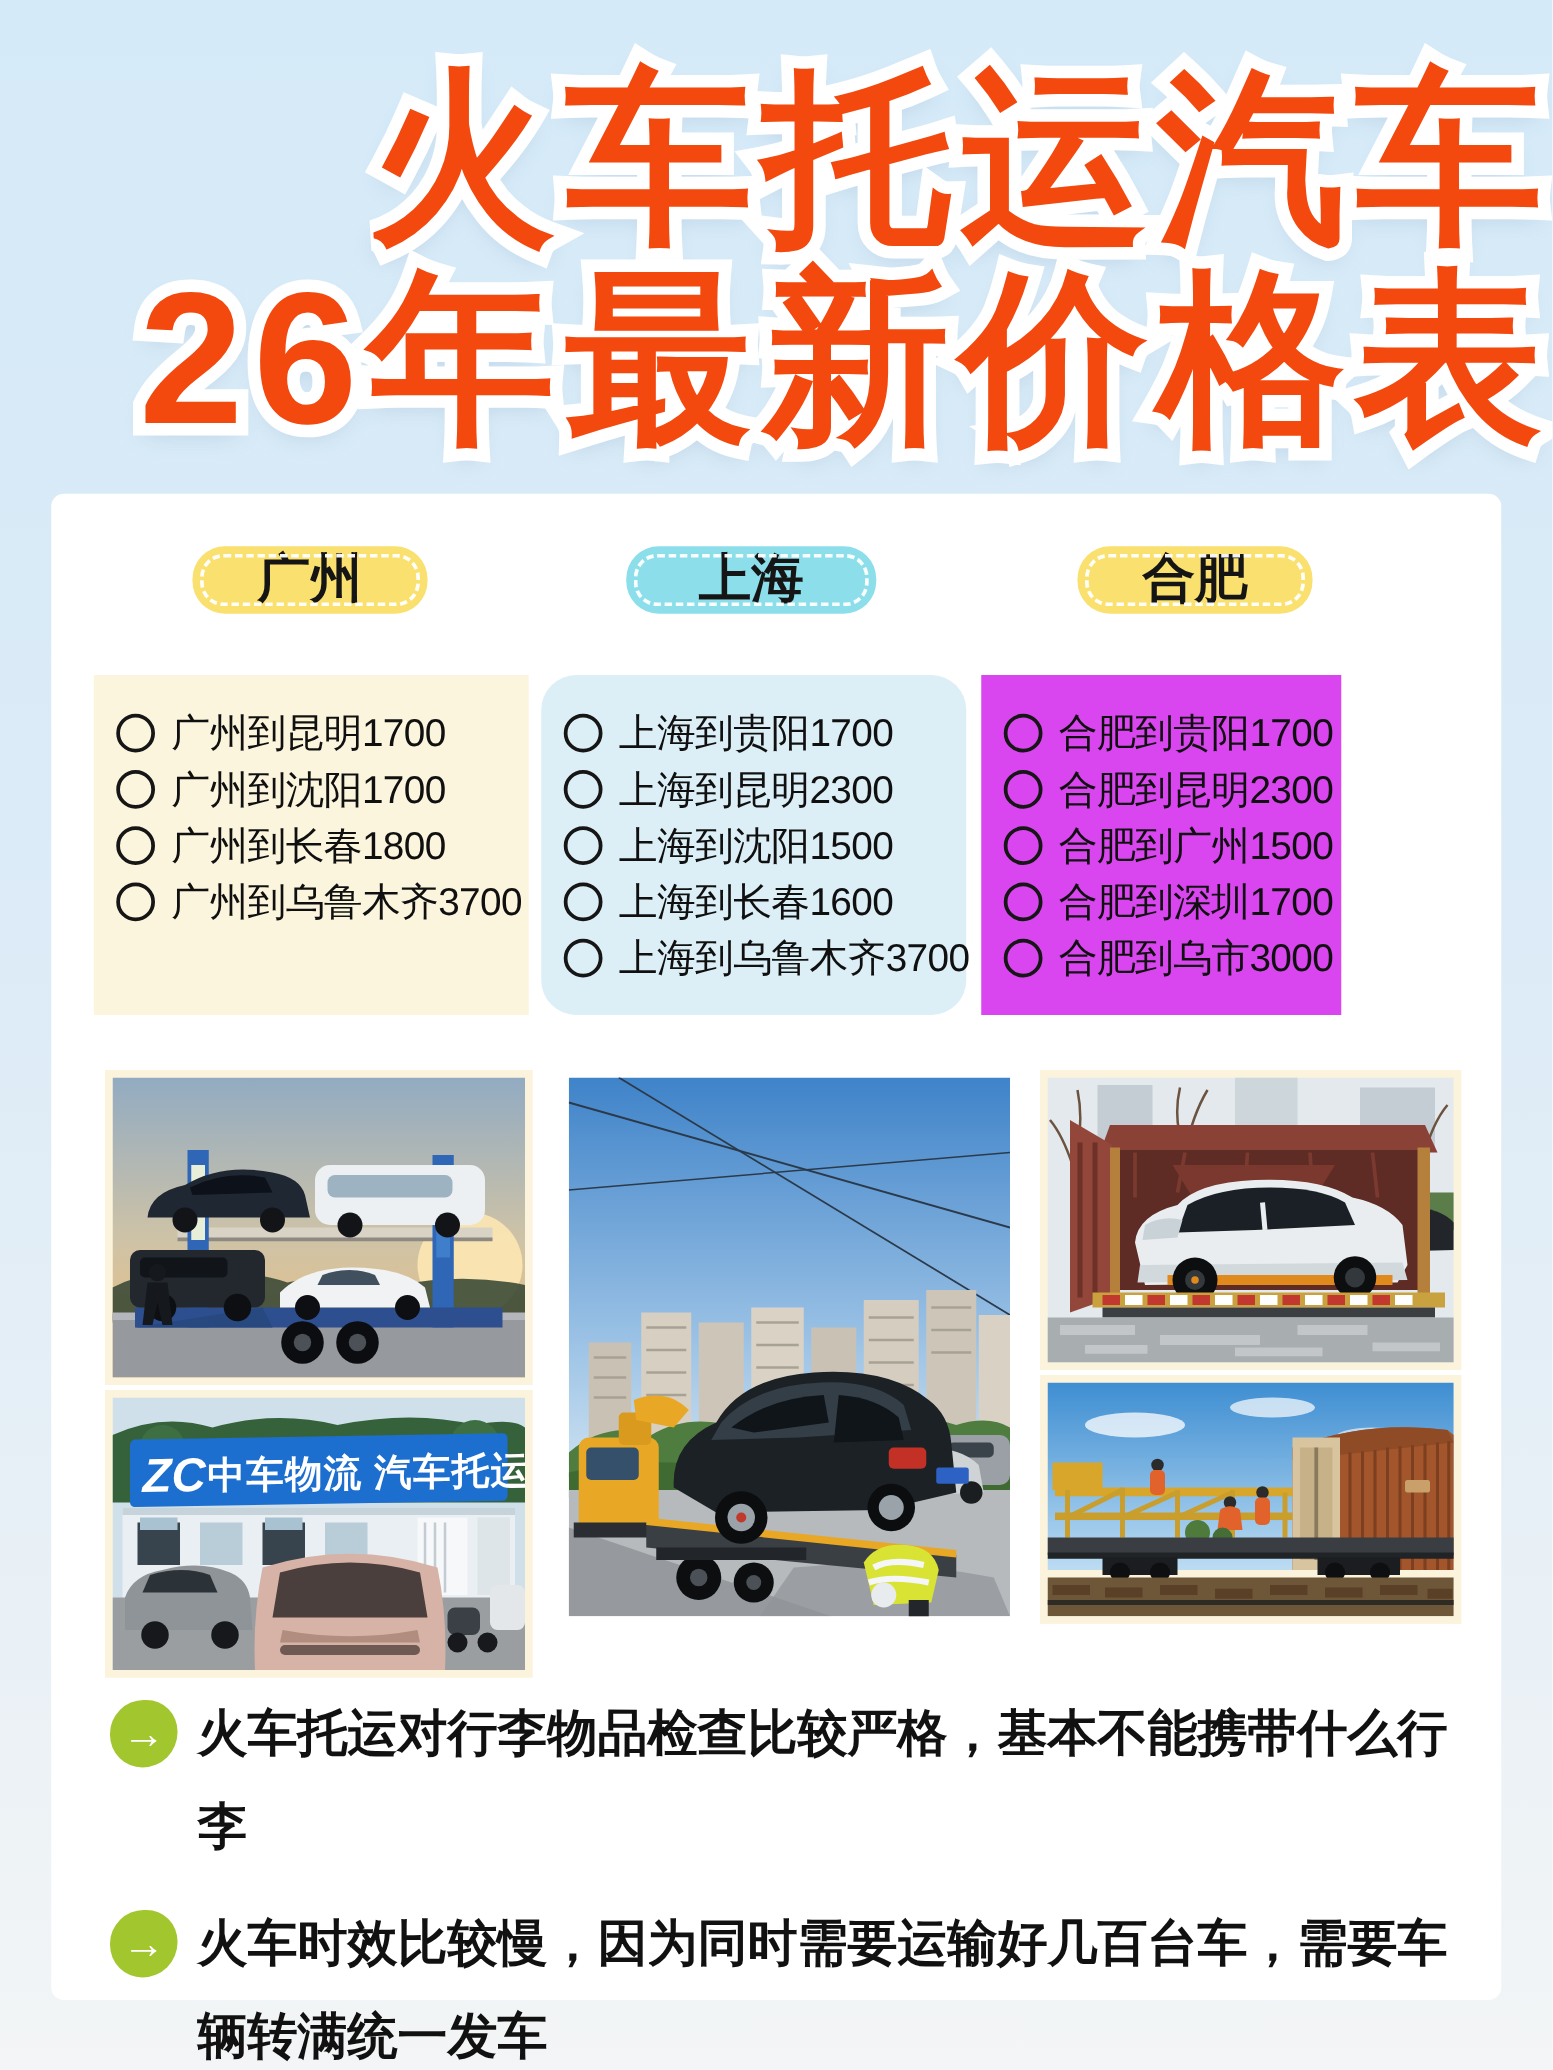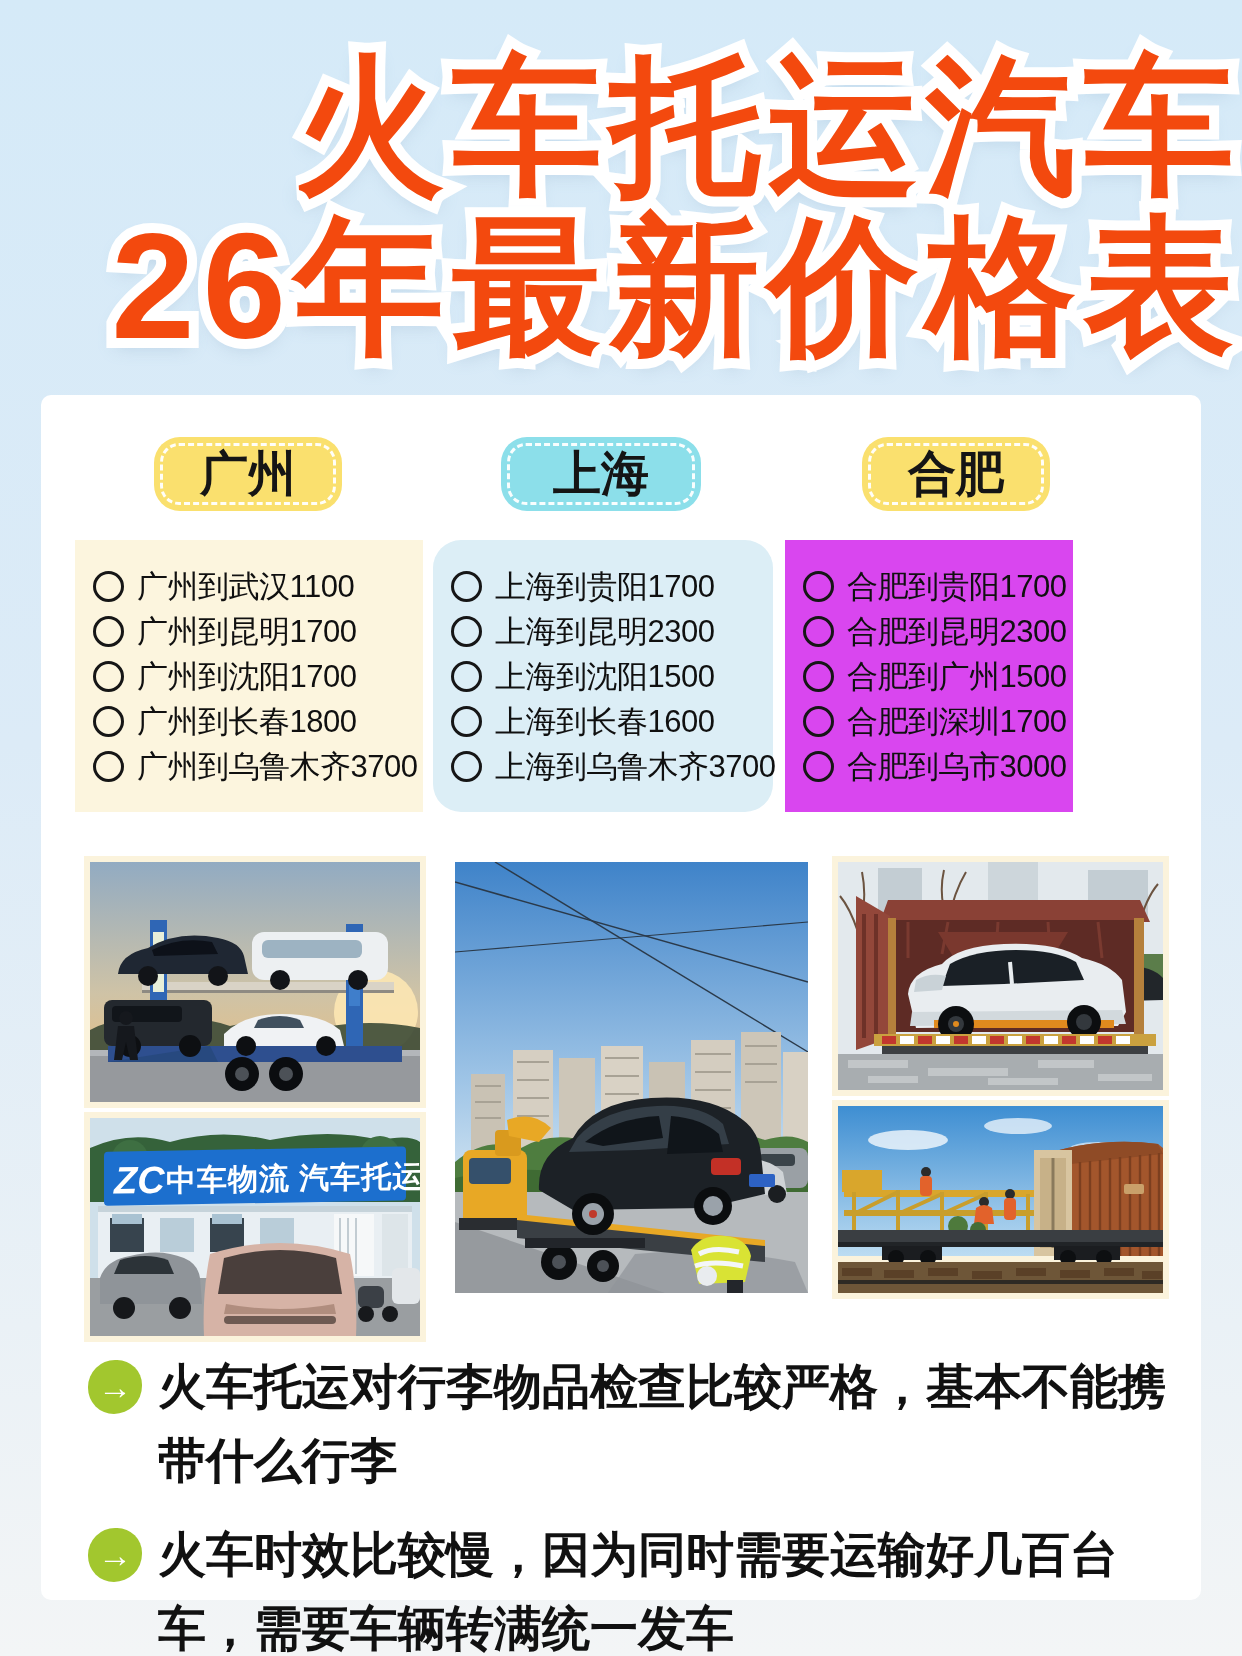--- a/index.html
+++ b/index.html
@@ -26,23 +26,23 @@
   }
 
   
   .card{
     position:absolute;left:41px;top:395px;width:1160px;height:1205px;
     background:#FFFFFF;border-radius:10px;
   }
 
   
   .tab{
-    position:absolute;top:437px;height:74px;z-index:2;
-    display:flex;align-items:center;justify-content:center;
-    border-radius:26px;font-size:48px;font-weight:700;color:#151515;
+    position:absolute;top:437px;height:54px;z-index:2;
+    display:flex;align-items:flex-end;justify-content:center;
+    border-radius:26px;font-size:42px;font-weight:700;color:#151515;
   }
   .tab::after{
     content:"";position:absolute;inset:6px;
     border:3px dashed rgba(255,255,255,.95);border-radius:19px;
   }
   .tab-0{left:154px;width:188px;background:#FAE06E;}
   .tab-1{left:501px;width:200px;background:#8CDFEA;}
   .tab-2{left:862px;width:188px;background:#FAE06E;}
 
   
@@ -75,21 +75,21 @@
   
   .notes{position:absolute;left:88px;top:1350px;width:1100px;z-index:2;}
   .note{display:flex;align-items:flex-start;margin-bottom:20px;}
   .note-icon{
     flex:none;width:54px;height:54px;border-radius:50% 46% 52% 48%;
     background:#A2C72E;color:#fff;margin:10px 16px 0 0;
     display:flex;align-items:center;justify-content:center;
     font-size:34px;font-weight:900;line-height:1;
   }
   .note p{
-    margin:0;width:1020px;font-size:48px;line-height:74px;
+    margin:0;width:1020px;font-size:40px;line-height:74px;
     color:#111;font-weight:600;letter-spacing:0;
   }
 </style>
 </head>
 <body>
 
 <div class="poster">
 
   <div class="title">
     <span class="title-line" data-text="火车托运汽车">火车托运汽车</span>
@@ -102,24 +102,20 @@
     <span>广州</span>
   </div>
   <div class="tab tab-2">
     <span>合肥</span>
   </div>
   <div class="tab tab-1">
     <span>上海</span>
   </div>
 
   <div class="panel panel-0">
-    <div class="row">
-        <span class="dot"></span>
-        <span class="lbl">广州到武汉1100</span>
-      </div>
     <div class="row">
         <span class="dot"></span>
         <span class="lbl">广州到昆明1700</span>
       </div>
     <div class="row">
         <span class="dot"></span>
         <span class="lbl">广州到沈阳1700</span>
       </div>
     <div class="row">
         <span class="dot"></span>

